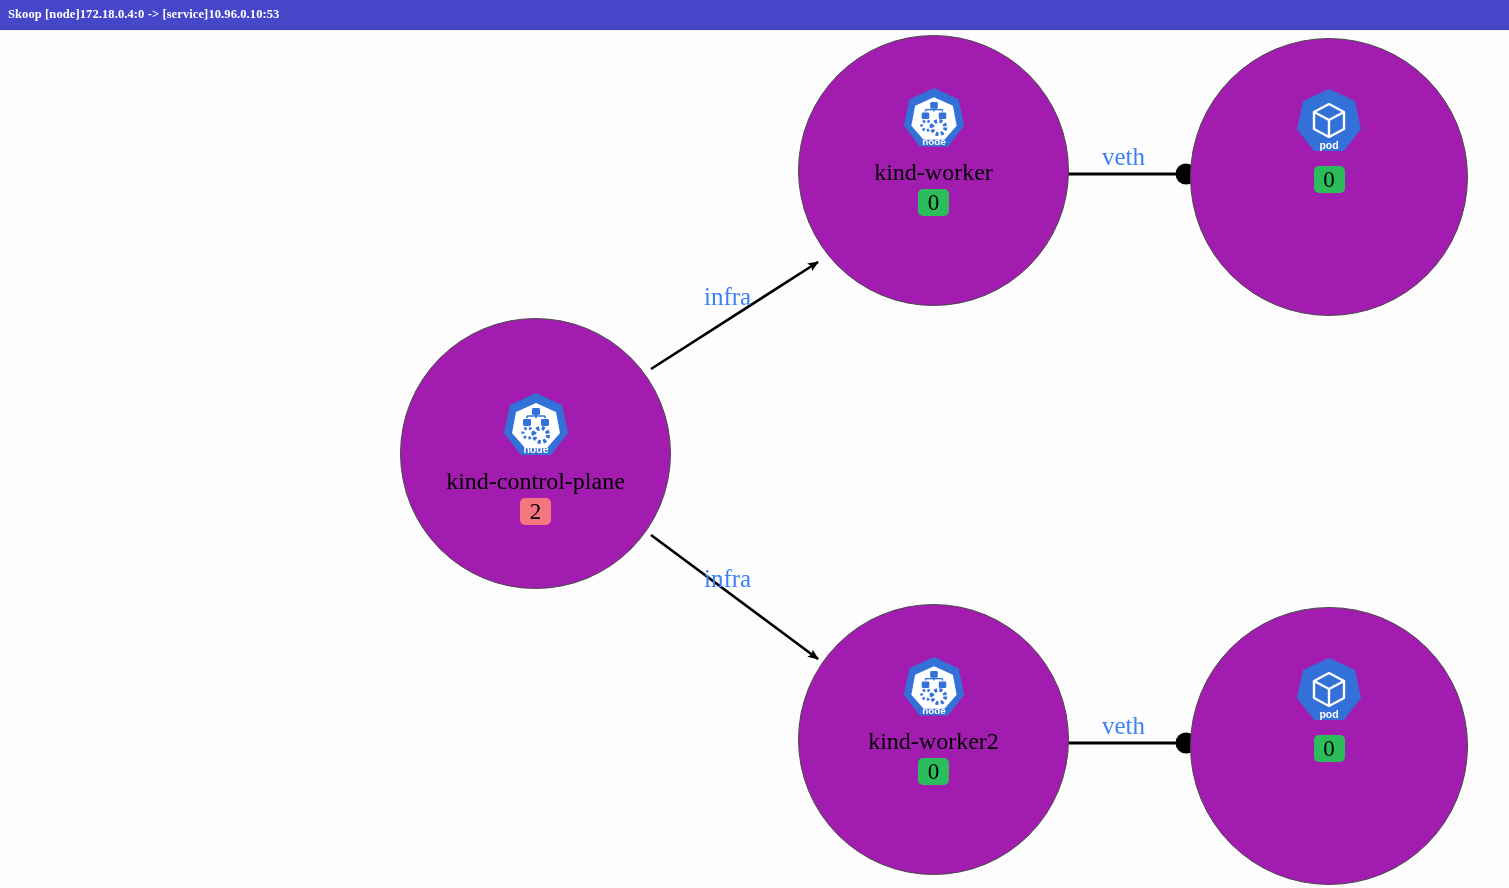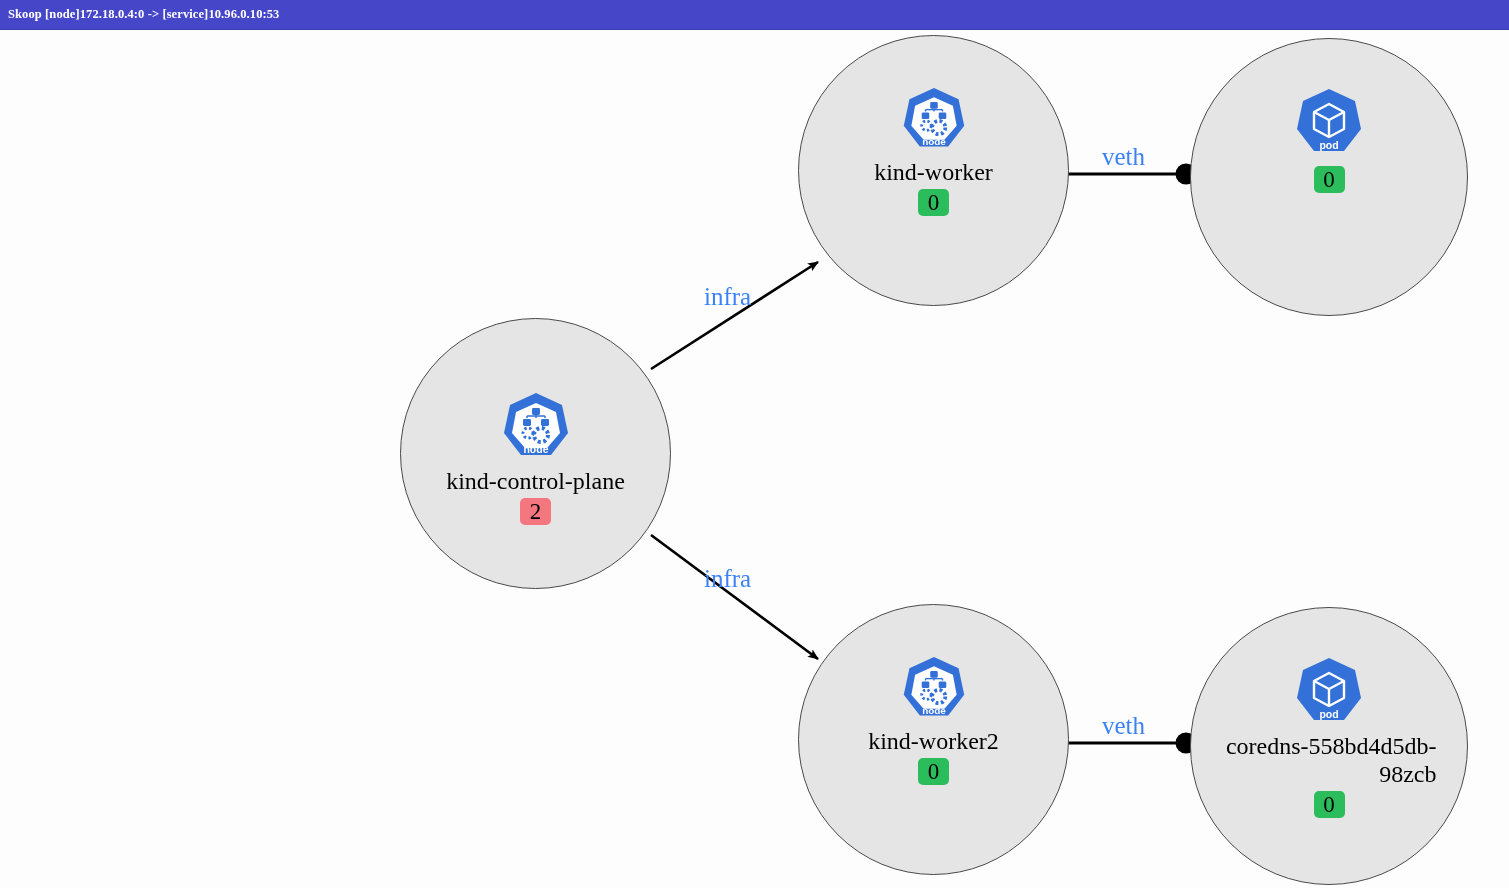--- a/index.html
+++ b/index.html
@@ -53,21 +53,21 @@
   #graph-svg {
     position: absolute;
     left: 0; top: 0;
     width: 1509px;
     height: 858px;
   }
   
   .gnode {
     position: absolute;
     border-radius: 50%;
-    background: #e5e5e5;
+    background: #a21caf;
     border: 1.5px solid #4a4a4a;
     box-sizing: border-box;
     display: flex;
     flex-direction: column;
     align-items: center;
     justify-content: flex-start;
   }
   .gnode-inner {
     position: absolute;
     left: 0;
@@ -238,19 +238,18 @@
       <div class="gnode-inner" style="top:48px;">
         <span class="k8s-icon">
           <svg width="72" height="72" viewBox="0 0 72 72">
             <polygon points="36,2 62,14 68,42 51,64 21,64 4,42 10,14" fill="#3371d8"></polygon>
             <polygon points="36,17 51,25 51,42 36,50 21,42 21,25" fill="none" stroke="#ffffff" stroke-width="2.4" stroke-linejoin="round"></polygon>
             <polyline points="21,25 36,33 51,25" fill="none" stroke="#ffffff" stroke-width="2.4" stroke-linejoin="round"></polyline>
             <line x1="36" y1="33" x2="36" y2="50" stroke="#ffffff" stroke-width="2.4"></line>
             <text x="36" y="62" text-anchor="middle" fill="#ffffff" font-family="Liberation Sans, sans-serif" font-size="10.5" font-weight="bold">pod</text>
           </svg>
         </span>
-        <span class="node-label wrap">coredns-558bd4d5db-98zcb</span>
         <span class="badge green">0</span>
       </div>
     </div>
 
   </div>
 </div>
 
 </body></html>

